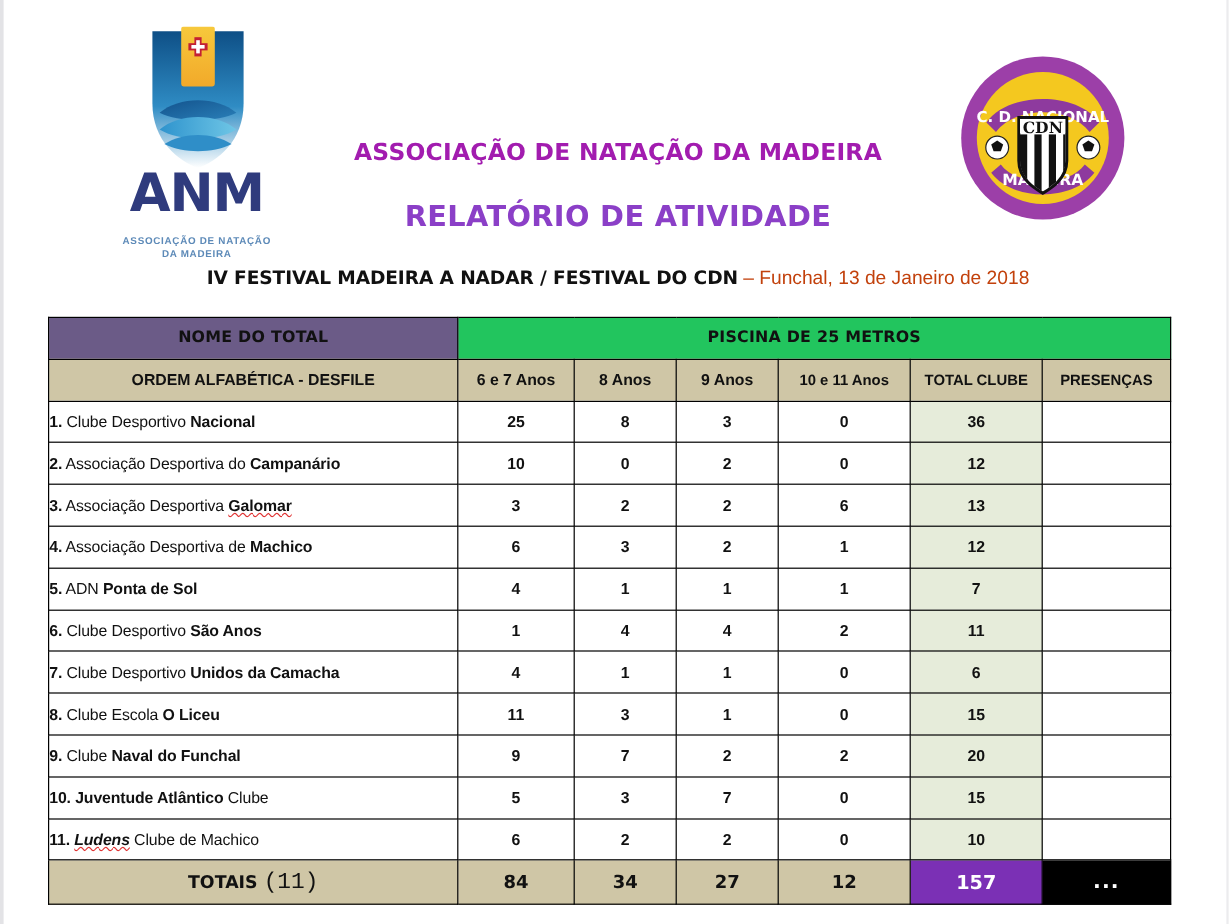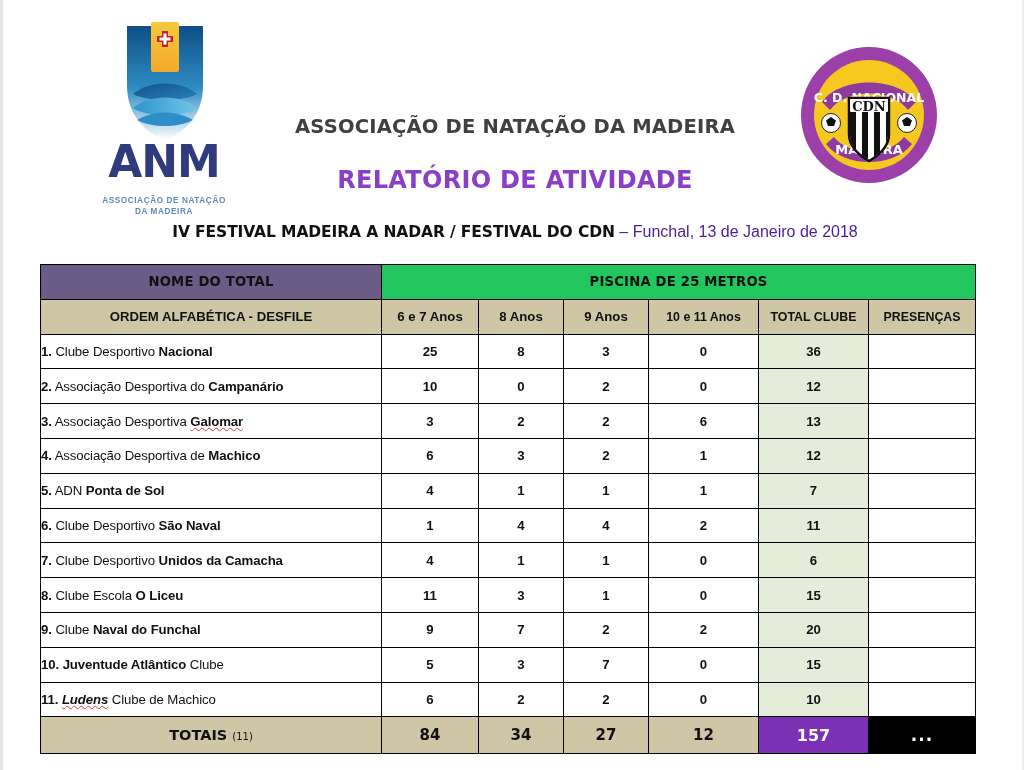--- a/index.html
+++ b/index.html
@@ -40,42 +40,42 @@
     color: #5d8ab8;
   }
   .anm-sub1 { top: 174px; }
   .anm-sub2 { top: 185px; }
 
   .title-main {
     position: absolute; left: 232px; top: 115px; width: 560px;
     text-align: center;
     font-family: "DejaVu Sans", sans-serif;
     font-size: 19.5px; font-weight: bold; letter-spacing: 0.2px;
-    color: #404040;
+    color: #a21caf;
   }
   .title-sub {
     position: absolute; left: 232px; top: 166px; width: 560px;
     text-align: center;
     font-family: "DejaVu Sans", sans-serif;
     font-size: 24px; font-weight: bold; letter-spacing: 0.3px;
     color: #8b3fc7;
   }
 
   .cdn-logo { position: absolute; left: 797px; top: 46px; width: 138px; height: 138px; }
 
   .event-line {
     position: absolute; left: 0; top: 223px; width: 1024px;
     text-align: center;
     font-size: 16px; color: #111;
   }
   .event-line .ev-strong {
     font-family: "DejaVu Sans", sans-serif;
     font-weight: bold; font-size: 15.5px; letter-spacing: -0.1px;
   }
-  .event-line .ev-rest { font-size: 16px; font-weight: normal; color: #4c1d95; }
+  .event-line .ev-rest { font-size: 16px; font-weight: normal; color: #c2410c; }
 
   
   .table-wrap { position: absolute; left: 37px; top: 264px; width: 935px; }
   table.report {
     border-collapse: collapse;
     width: 935px;
     table-layout: fixed;
   }
   table.report td, table.report th {
     border: 1.4px solid #000;
@@ -149,21 +149,21 @@
 
   tr.totals td {
     background: #cfc6a6;
     font-family: "DejaVu Sans", sans-serif;
     font-weight: bold;
     font-size: 15px;
     text-align: center;
     height: 37px;
   }
   tr.totals td.tot-label { font-size: 14.5px; }
-  tr.totals td.tot-label .paren { font-weight: normal; font-size: 10px; }
+  tr.totals td.tot-label .paren { font-weight: normal; font-size: 19px; font-family: Liberation Mono, monospace; }
   tr.totals td.grand {
     background: #7b30b5; color: #ffffff; font-size: 16px;
   }
   tr.totals td.dots {
     background: #000000; color: #ffffff;
     font-size: 17px; letter-spacing: 1px;
   }
 </style>
 </head>
 <body>
@@ -315,21 +315,21 @@
           <tr>
             <td class="club"><span class="rk">5.</span><span> ADN </span><b>Ponta de Sol</b><span></span></td>
             <td class="num">4</td>
             <td class="num">1</td>
             <td class="num">1</td>
             <td class="num">1</td>
             <td class="total">7</td>
             <td class="pres"></td>
           </tr>
           <tr>
-            <td class="club"><span class="rk">6.</span><span> Clube Desportivo </span><b>São Naval</b><span></span></td>
+            <td class="club"><span class="rk">6.</span><span> Clube Desportivo </span><b>São Anos</b><span></span></td>
             <td class="num">1</td>
             <td class="num">4</td>
             <td class="num">4</td>
             <td class="num">2</td>
             <td class="total">11</td>
             <td class="pres"></td>
           </tr>
           <tr>
             <td class="club"><span class="rk">7.</span><span> Clube Desportivo </span><b>Unidos da Camacha</b><span></span></td>
             <td class="num">4</td>

